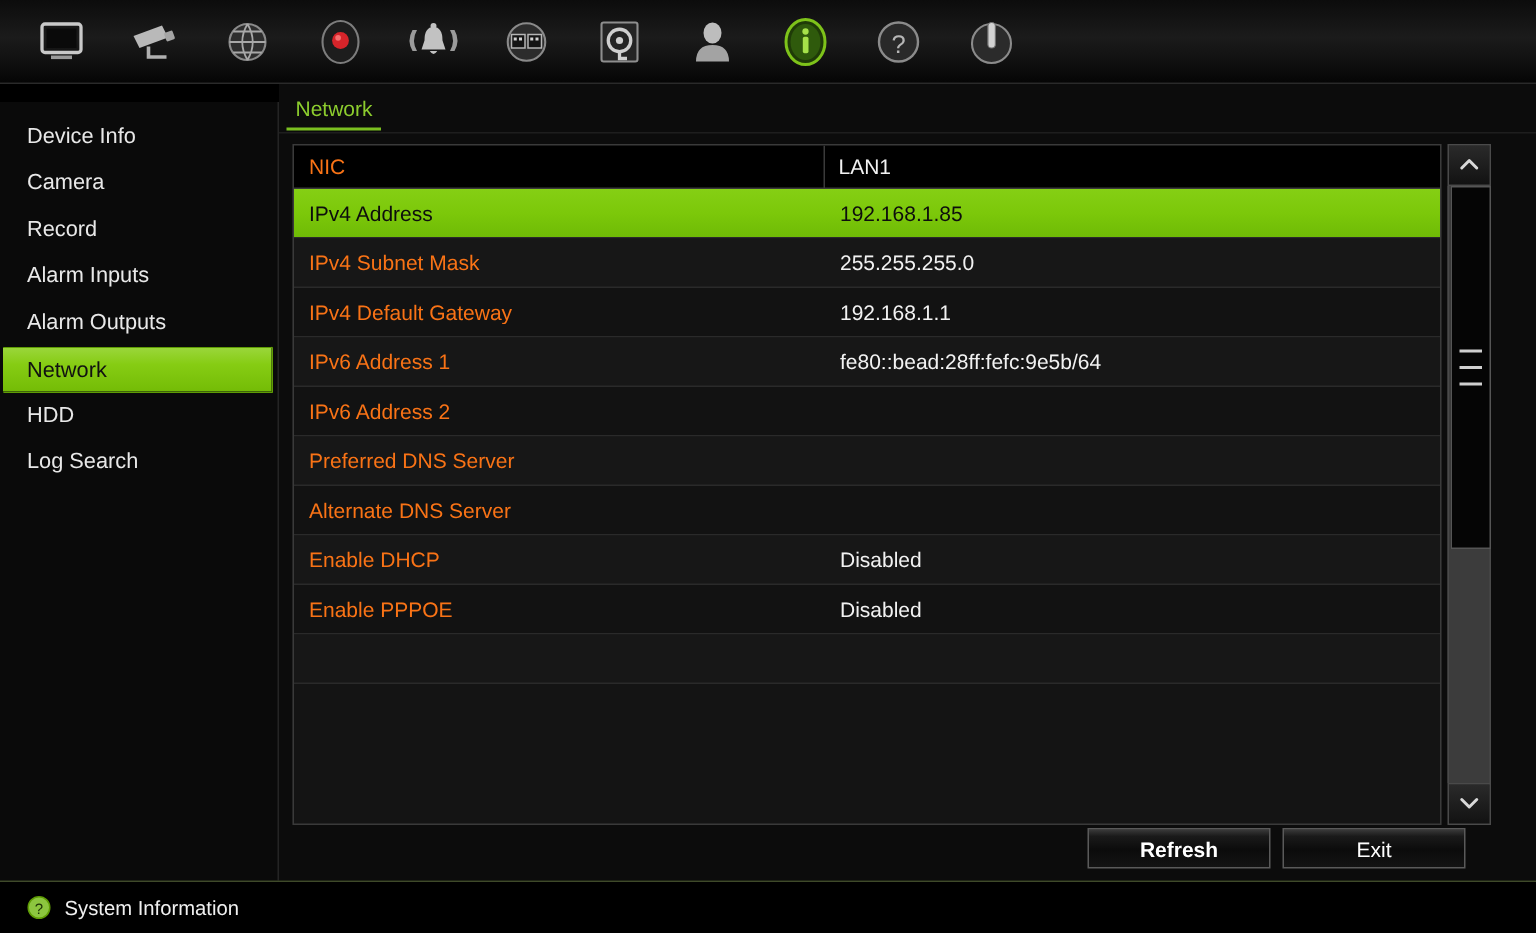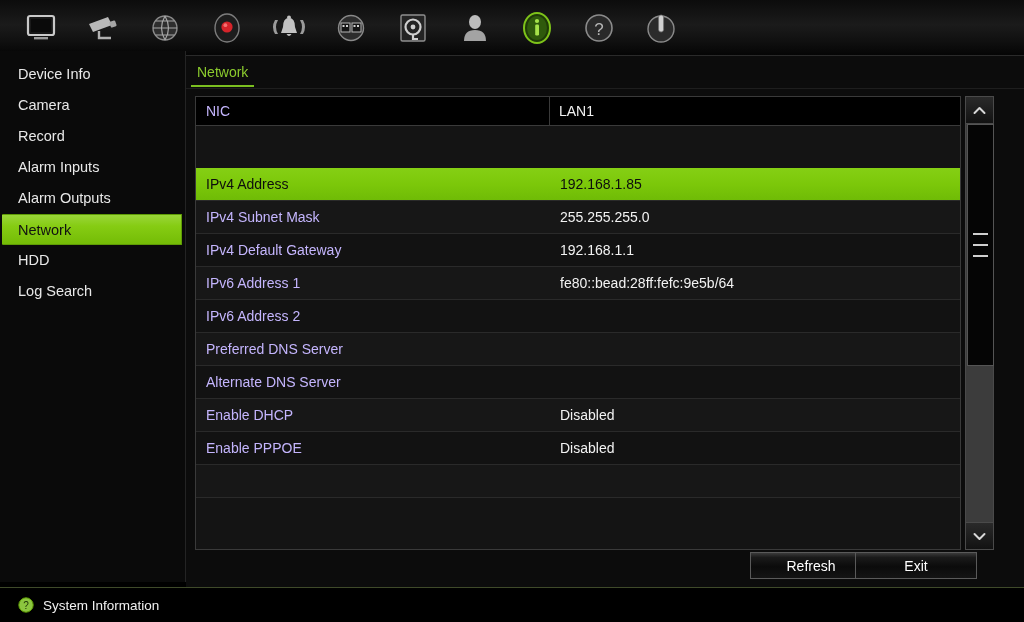--- a/index.html
+++ b/index.html
@@ -34,21 +34,21 @@
     display: flex;
     align-items: center;
     justify-content: center;
     cursor: pointer;
   }
   .tool-btn svg { display: block; }
 
   
   .sidebar {
     position: absolute;
-    left: 0; top: 51px;
+    left: 0; top: 68px;
     width: 186px;
     height: 531px;
     background: #0a0a0a;
     border-right: 1px solid #242424;
     box-sizing: border-box;
     padding-top: 8px;
   }
   .side-item {
     height: 31px;
     line-height: 31px;
@@ -117,29 +117,28 @@
   .row.header {
     background: #000;
     height: 29px;
     border-bottom: 1px solid #3a3a3a;
   }
   .row.odd  { background: #171717; }
   .row.even { background: #121212; }
   .row.selected {
     background: linear-gradient(to bottom, #85cf14 0%, #7cc80a 50%, #6fbb06 100%);
     color: #0d0d0d;
-    margin-top: 42px;
   }
   .cell-key {
     width: 354px;
     padding-left: 10px;
     box-sizing: border-box;
     white-space: nowrap;
     overflow: hidden;
-    color: #c4b5fd;
+    color: #f97316;
   }
   .row.selected .cell-key { color: #0d0d0d; }
   .row.header .cell-key {
     border-right: 1px solid #3a3a3a;
     height: 29px;
     line-height: 29px;
     width: 354px;
   }
   .cell-val {
     padding-left: 10px;
@@ -217,21 +216,21 @@
     background: linear-gradient(to bottom, #3a3a3a 0%, #1a1a1a 18%, #0b0b0b 55%, #141414 100%);
     border: 1px solid #5a5a5a;
     box-sizing: border-box;
     color: #fff;
     font-size: 14px;
     display: flex;
     align-items: center;
     justify-content: center;
     cursor: pointer;
   }
-  #btn-refresh { left: 564px; top: 496px; }
+  #btn-refresh { left: 539px; top: 496px; font-weight: bold; }
   #btn-exit    { left: 669px; top: 496px; }
 
   
   .statusbar {
     position: absolute;
     left: 0; top: 587px;
     width: 1024px; height: 35px;
     background: #000;
     border-top: 1px solid #3f4a2a;
     display: flex;

